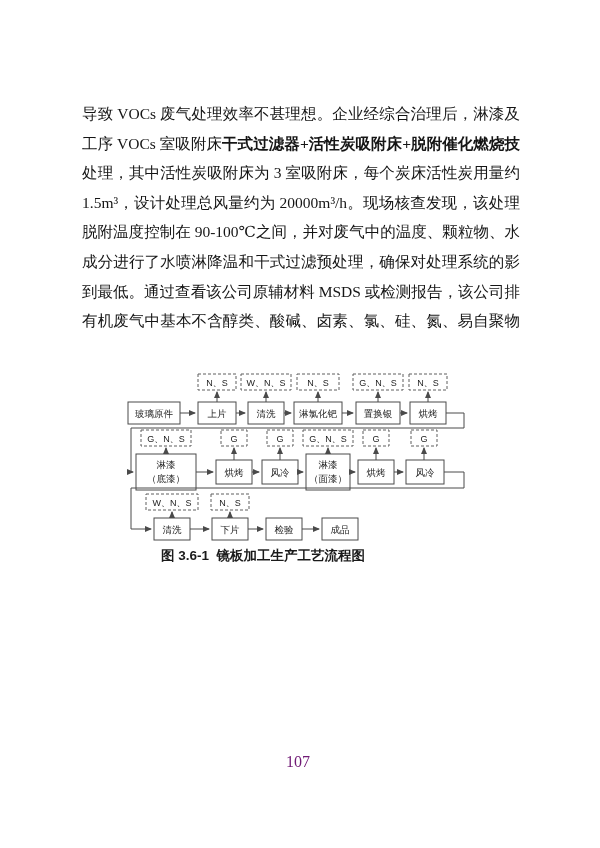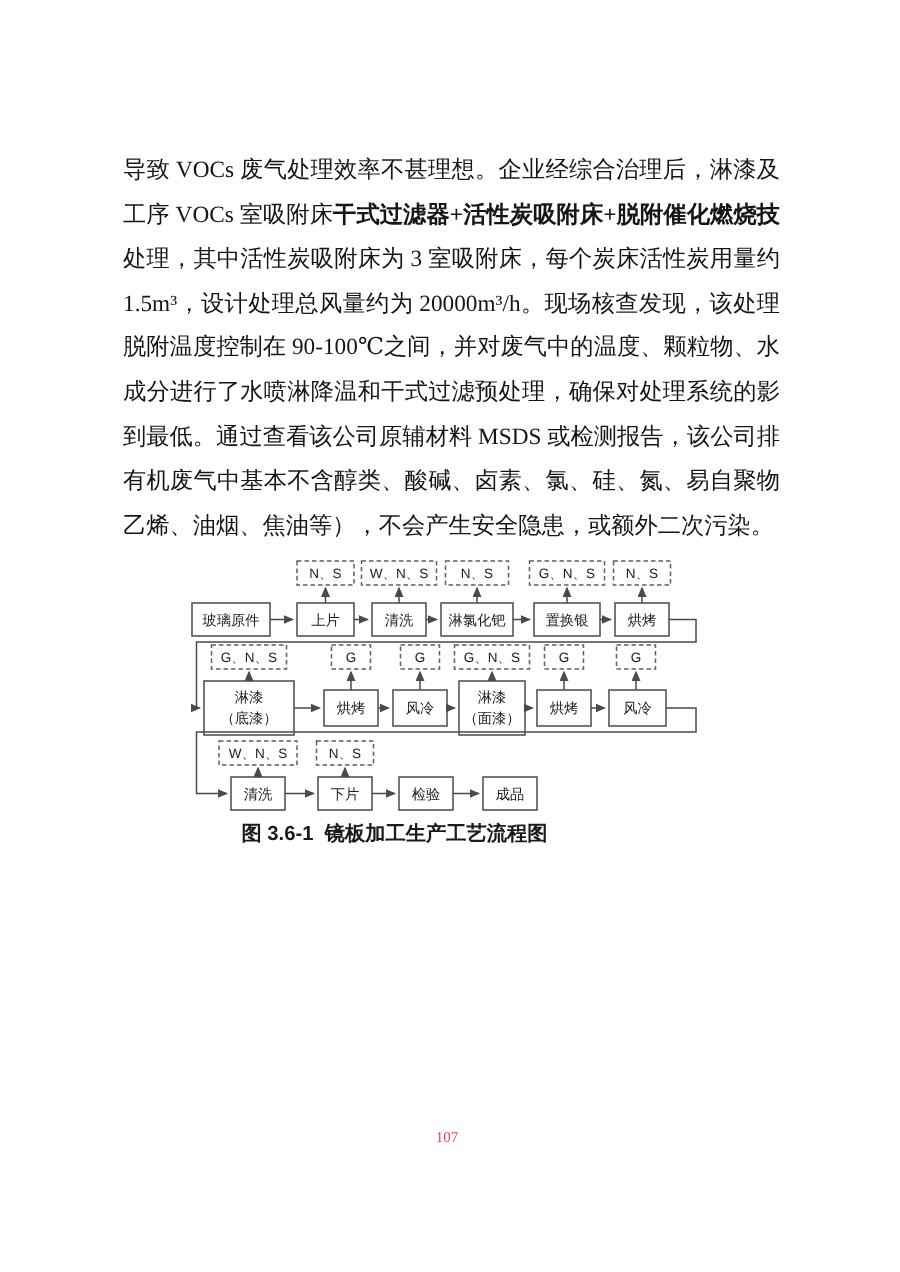--- a/index.html
+++ b/index.html
@@ -25,36 +25,35 @@
   .flow-line  { stroke:#4a4a4a; stroke-width:1; fill:none; }
   .flow-lbl   { font-family:"Liberation Sans","DejaVu Sans",sans-serif; font-size:9.5px; fill:#1c1c1c; text-anchor:middle; }
   .flow-elbl  { font-family:"Liberation Sans","DejaVu Sans",sans-serif; font-size:9px;   fill:#1c1c1c; text-anchor:middle; }
   .fig-caption {
     position:absolute; left:0; top:547px; width:526px;
     text-align:center; font-family:"Liberation Sans","DejaVu Sans",sans-serif;
     font-size:13.5px; font-weight:600; color:#1a1a1a; white-space:pre;
   }
   .page-number {
     position:absolute; left:0; top:753px; width:596px;
-    text-align:center; font-size:10px; color:#ef4444;
+    text-align:center; font-size:16px; color:#701a75;
   }
 </style>
 </head>
 <body>
 
 <div class="body-text">
   <div class="tline">导致 VOCs 废气处理效率不甚理想。企业经综合治理后，淋漆及烘烤</div>
   <div class="tline"><span>工序 VOCs 室吸附床</span><b>干式过滤器+活性炭吸附床+脱附催化燃烧技术</b></div>
   <div class="tline">处理，其中活性炭吸附床为 3 室吸附床，每个炭床活性炭用量约为</div>
   <div class="tline">1.5m³，设计处理总风量约为 20000m³/h。现场核查发现，该处理系统</div>
   <div class="tline">脱附温度控制在 90-100℃之间，并对废气中的温度、颗粒物、水分等</div>
   <div class="tline">成分进行了水喷淋降温和干式过滤预处理，确保对处理系统的影响降</div>
   <div class="tline">到最低。通过查看该公司原辅材料 MSDS 或检测报告，该公司排放的</div>
   <div class="tline">有机废气中基本不含醇类、酸碱、卤素、氯、硅、氮、易自聚物质（苯</div>
-  <div class="tline last">乙烯、油烟、焦油等），不会产生安全隐患，或额外二次污染。</div>
 </div>
 
 <svg class="flow-svg" width="600" height="185" viewBox="0 0 600 185">
   <defs>
     <marker id="arr" markerWidth="7" markerHeight="6" refX="6" refY="3" orient="auto" markerUnits="userSpaceOnUse">
       <path d="M0,0 L7,3 L0,6 Z" fill="#4a4a4a"></path>
     </marker>
   </defs>
 
   <rect class="flow-dash" x="198" y="6" width="38" height="16"></rect>

